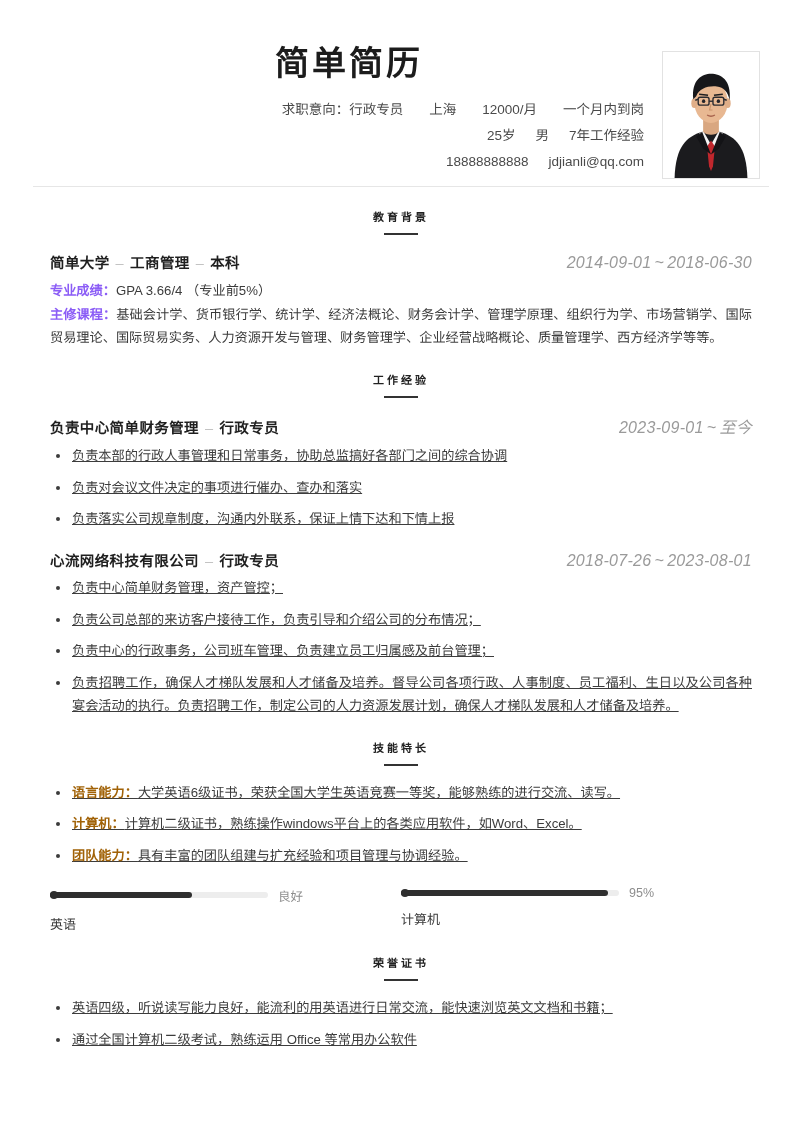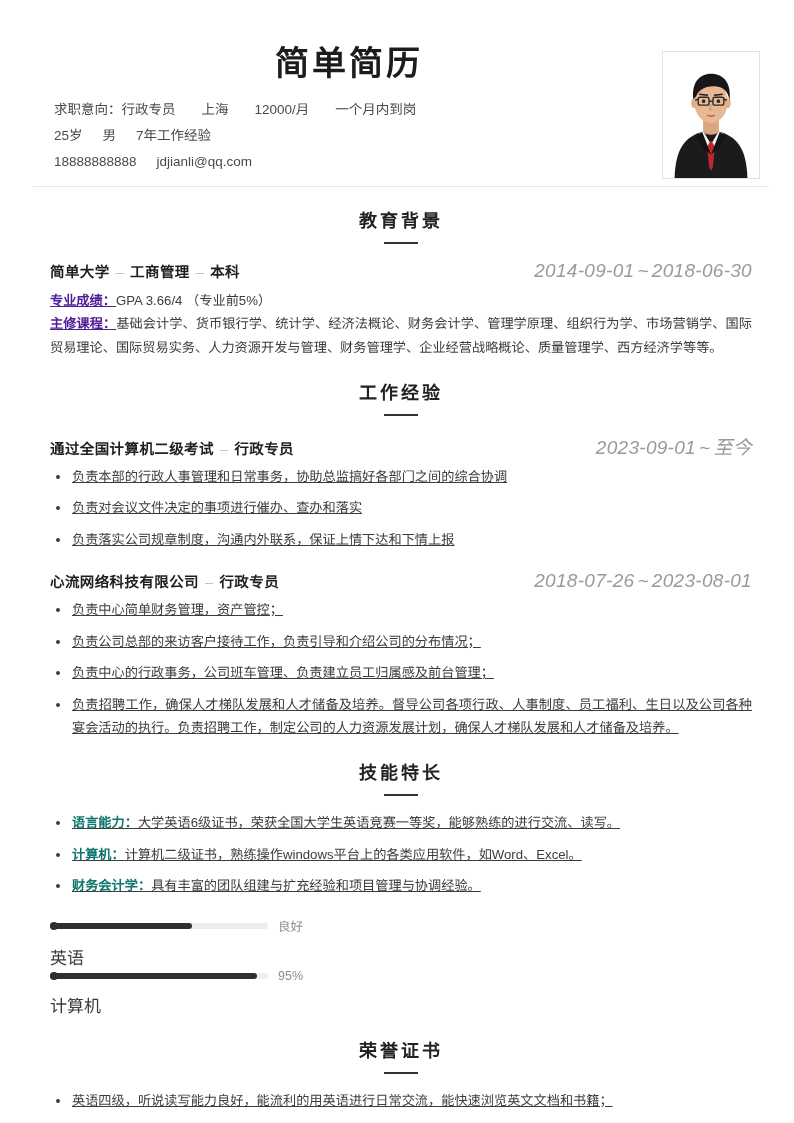--- a/index.html
+++ b/index.html
@@ -49,21 +49,21 @@
     color: #1c1c1c;
     letter-spacing: 3px;
     line-height: 1.25;
     margin: 0 0 12px 0;
     text-align: center;
   }
   .meta-line {
     font-size: 13.5px;
     color: #4a4a4a;
     line-height: 1.95;
-    text-align: left;
+    text-align: right;
     white-space: nowrap;
   }
   .meta-line .seg { display: inline-block; }
   .meta-gap-lg { display: inline-block; width: 26px; }
   .meta-gap-md { display: inline-block; width: 20px; }
 
   .photo-frame {
     position: absolute;
     right: 34px;
     top: 35px;
@@ -84,21 +84,21 @@
     height: 0;
   }
 
   
   .section { padding: 0 42px; }
   .section-head {
     text-align: center;
     padding-top: 24px;
   }
   .section-title {
-    font-size: 18px;
+    font-size: 11px;
     font-weight: 700;
     color: #222222;
     letter-spacing: 3px;
     line-height: 1.2;
     margin: 0;
   }
   .section-rule {
     width: 34px;
     height: 2px;
     background: #333333;
@@ -118,41 +118,40 @@
     font-weight: 700;
     color: #1f1f1f;
     letter-spacing: 0.4px;
   }
   .entry-left .sep {
     color: #c3c3c3;
     font-weight: 400;
     padding: 0 6px;
   }
   .entry-date {
-    font-size: 19px;
+    font-size: 16px;
     color: #9a9a9a;
     font-style: italic;
     white-space: nowrap;
     letter-spacing: 0.3px;
   }
   .entry-date .tilde { padding: 0 3px; }
 
   
   .kv-block { margin-top: 4px; }
   .kv-line {
     font-size: 13.2px;
     color: #3c3c3c;
     line-height: 1.78;
     margin: 0;
     text-align: justify;
   }
   .kv-key {
     font-weight: 700;
-    color: #4c1d95;
-    text-decoration: underline;
+    color: #8b5cf6;
   }
 
   
   .bullets {
     list-style: none;
     margin: 0;
     padding: 0;
   }
   .bullets li {
     position: relative;
@@ -170,31 +169,30 @@
     position: absolute;
     left: 6px;
     top: 9px;
     width: 4px;
     height: 4px;
     border-radius: 50%;
     background: #3c3c3c;
   }
   .bullets li .b-key {
     font-weight: 700;
-    color: #0f766e;
+    color: #a16207;
   }
 
   .job-block { margin-bottom: 18px; }
   .job-block:last-child { margin-bottom: 0; }
 
   
   .skill-bars {
     display: flex;
     margin-top: 18px;
-    flex-direction: column;
   }
   .skill-col {
     width: 50%;
     box-sizing: border-box;
     padding-right: 32px;
   }
   .skill-meter {
     display: flex;
     align-items: center;
   }
@@ -223,21 +221,21 @@
     border-radius: 50%;
     background: #2f2f2f;
   }
   .meter-value {
     font-size: 12.5px;
     color: #8d8d8d;
     margin-left: 10px;
     white-space: nowrap;
   }
   .skill-name {
-    font-size: 17px;
+    font-size: 13px;
     color: #3c3c3c;
     margin-top: 9px;
   }
 
   .clipped { overflow: hidden; }
 </style>
 </head>
 <body>
 
 <div class="page">
@@ -333,21 +331,21 @@
     <div class="section">
       <div class="section-head">
         <h2 class="section-title">工作经验</h2>
         <div class="section-rule"></div>
       </div>
       <div class="section-body">
 
         <div class="job-block">
           <div class="entry-head">
             <div class="entry-left">
-              <span>通过全国计算机二级考试</span><span class="sep">–</span><span>行政专员</span>
+              <span>负责中心简单财务管理</span><span class="sep">–</span><span>行政专员</span>
             </div>
             <div class="entry-date">
               <span>2023-09-01</span><span class="tilde">~</span><span>至今</span>
             </div>
           </div>
           <ul class="bullets">
             <li>负责本部的行政人事管理和日常事务，协助总监搞好各部门之间的综合协调</li>
             <li>负责对会议文件决定的事项进行催办、查办和落实</li>
             <li>负责落实公司规章制度，沟通内外联系，保证上情下达和下情上报</li>
           </ul>
@@ -380,21 +378,21 @@
       </div>
       <div class="section-body">
         <ul class="bullets">
           <li>
             <span class="b-key">语言能力：</span><span>大学英语6级证书，荣获全国大学生英语竞赛一等奖，能够熟练的进行交流、读写。</span>
           </li>
           <li>
             <span class="b-key">计算机：</span><span>计算机二级证书，熟练操作windows平台上的各类应用软件，如Word、Excel。</span>
           </li>
           <li>
-            <span class="b-key">财务会计学：</span><span>具有丰富的团队组建与扩充经验和项目管理与协调经验。</span>
+            <span class="b-key">团队能力：</span><span>具有丰富的团队组建与扩充经验和项目管理与协调经验。</span>
           </li>
         </ul>
 
         <div class="skill-bars">
           <div class="skill-col">
             <div class="skill-meter">
               <div class="meter-track">
                 <div class="meter-fill" id="bar0" style="width: 65%;"></div>
                 <div class="meter-knob"></div>
               </div>

